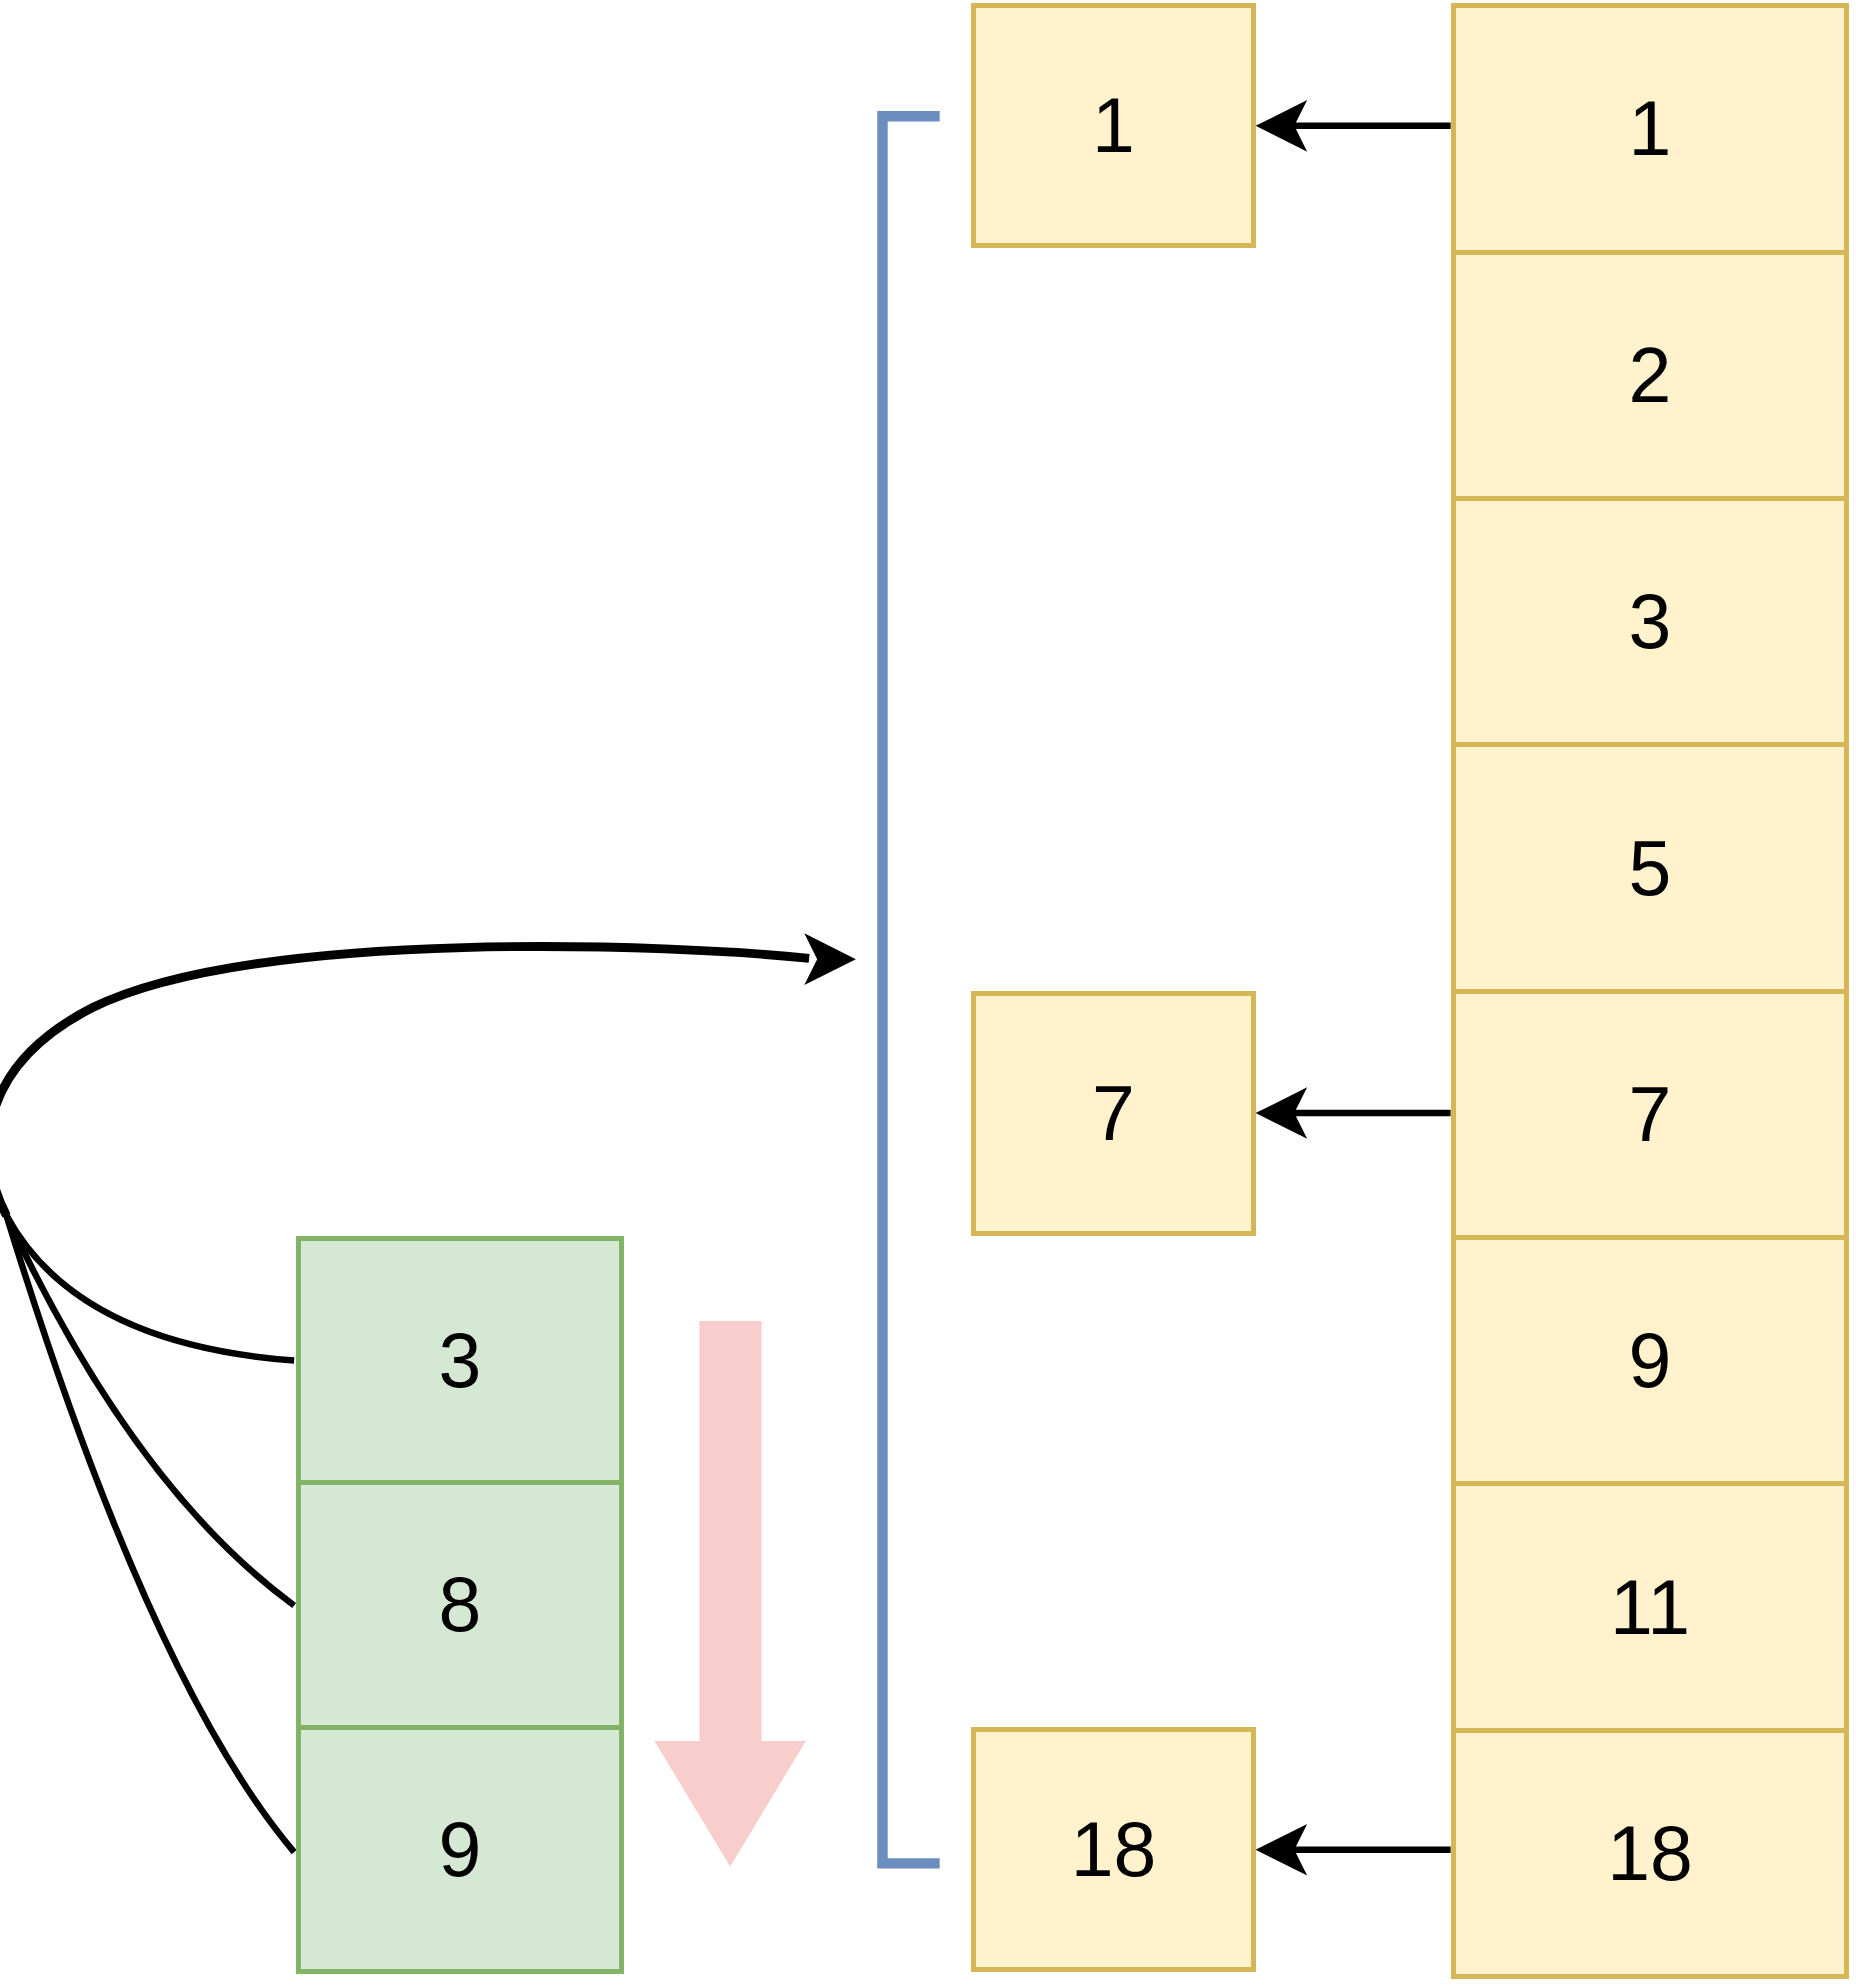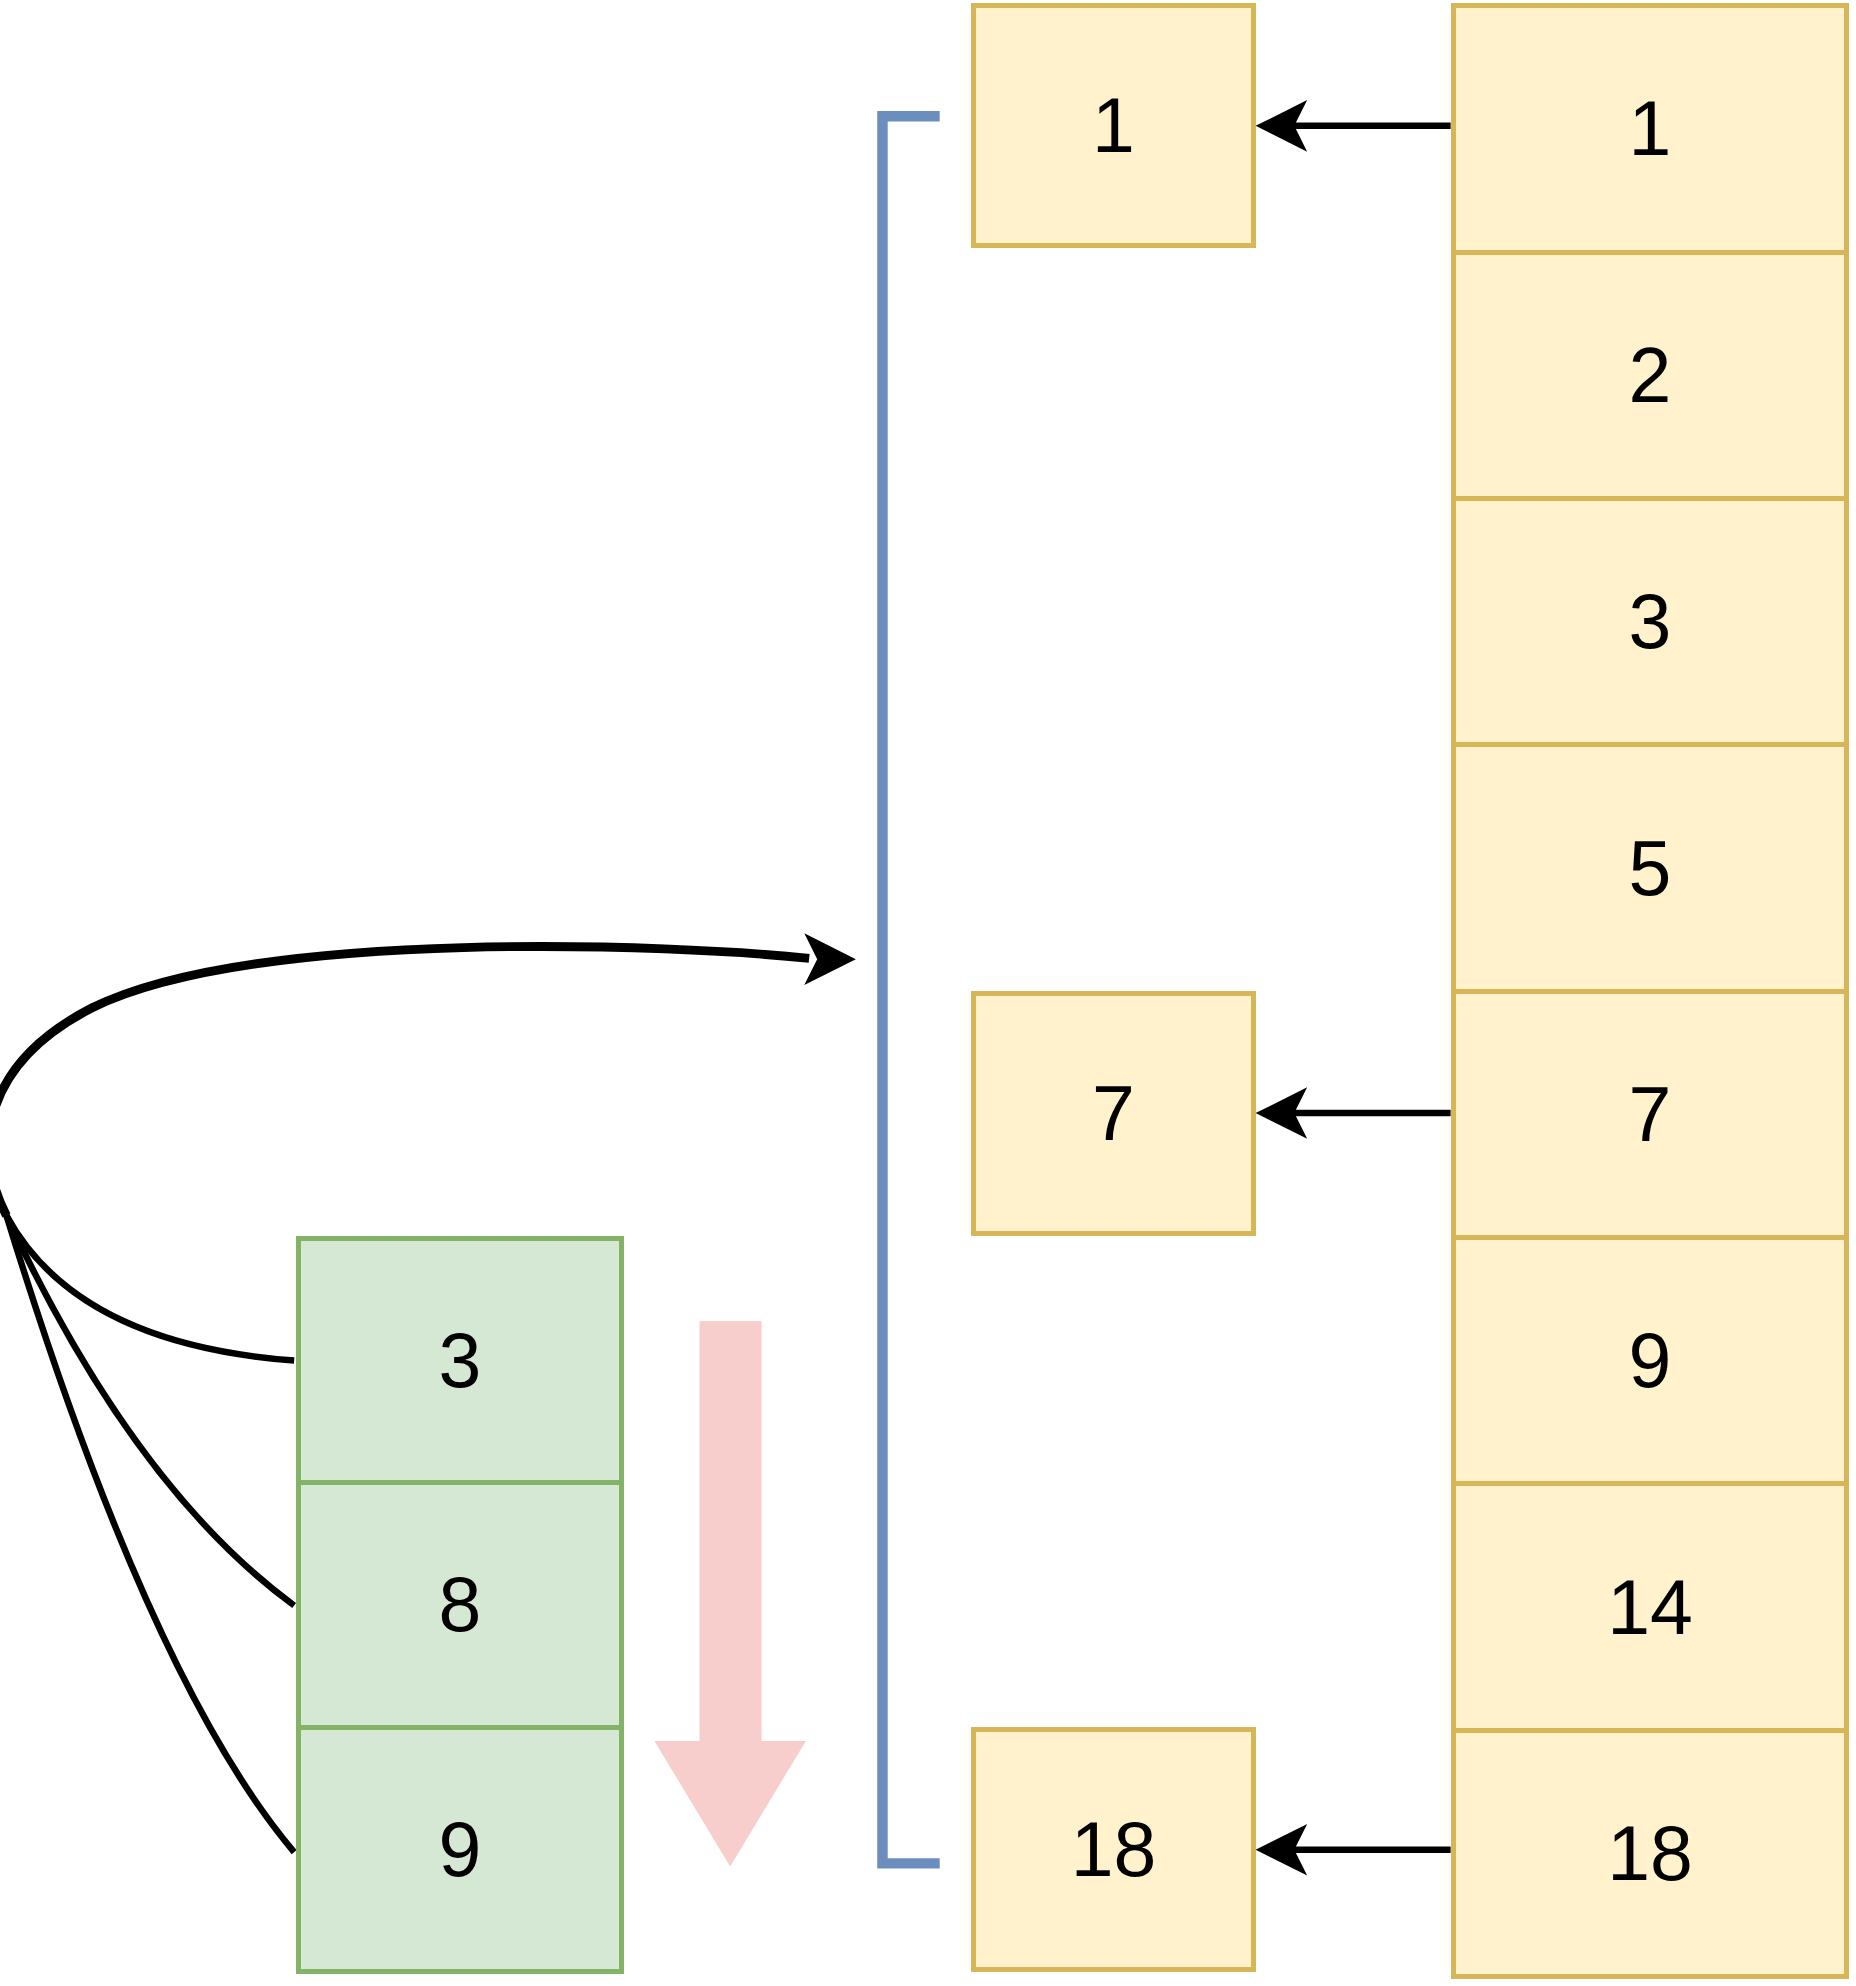--- a/index.html
+++ b/index.html
@@ -126,21 +126,21 @@
     <div class="cell">
       <span class="num">5</span>
     </div>
     <div class="cell">
       <span class="num">7</span>
     </div>
     <div class="cell">
       <span class="num">9</span>
     </div>
     <div class="cell">
-      <span class="num">14</span>
+      <span class="num">11</span>
     </div>
     <div class="cell">
       <span class="num">18</span>
     </div>
   </div>
 
 </div>
 
 
 </body></html>

